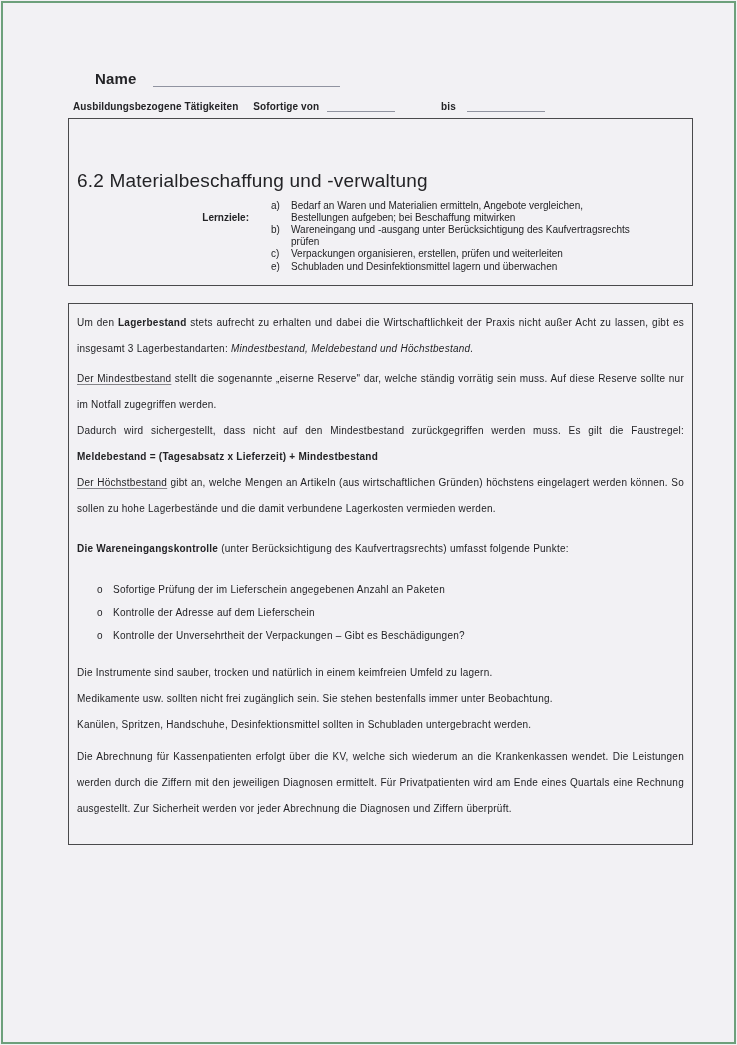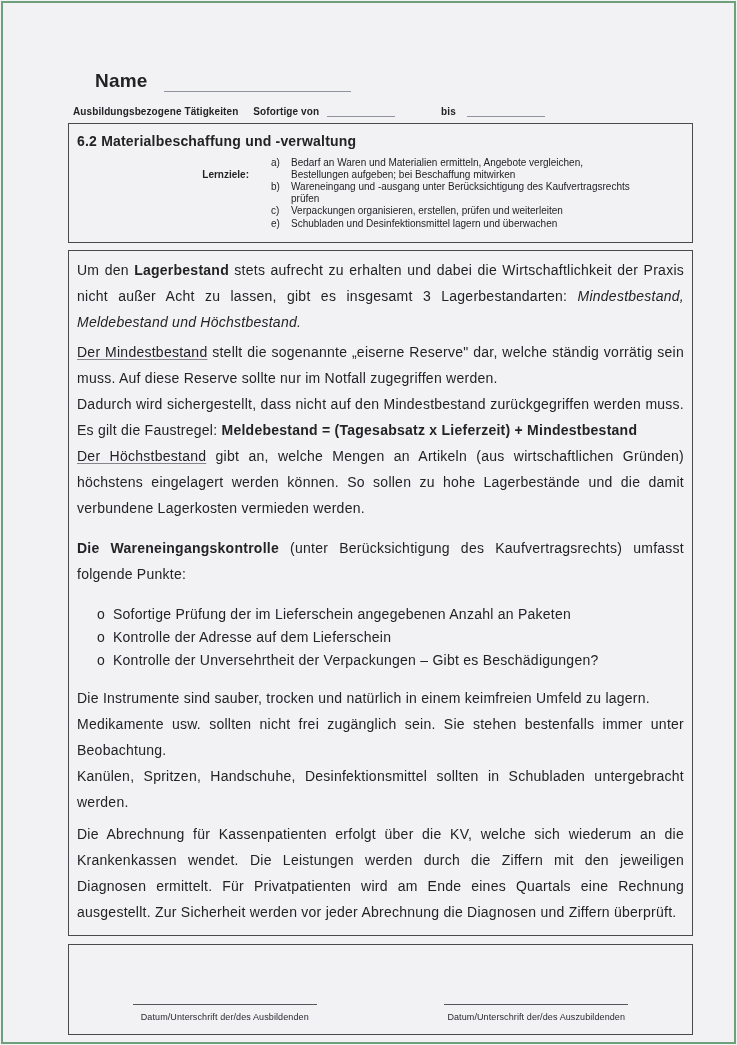--- a/index.html
+++ b/index.html
@@ -12,40 +12,40 @@
   }
   .green-frame{
     position:absolute;inset:1px;border:2px solid #6da07b;
     pointer-events:none;background:transparent;z-index:10;
   }
   .content{
     position:absolute;left:68px;top:0;width:625px;
   }
   
   .name-row{margin-top:70px;margin-left:27px;display:flex;align-items:flex-end;}
-  .name-label{font-weight:bold;font-size:19px;letter-spacing:.2px;}
+  .name-label{font-weight:bold;font-size:15px;letter-spacing:.2px;}
   .name-line{display:inline-block;width:187px;border-bottom:1.5px solid #9093a0;height:14px;margin-left:16px;}
   .meta-row{margin-top:12px;margin-left:5px;display:flex;align-items:flex-end;font-weight:bold;font-size:10px;letter-spacing:.1px;}
   .meta-title{white-space:nowrap;}
   .meta-zeitraum{margin-left:15px;white-space:nowrap;}
   .line-from{display:inline-block;width:68px;border-bottom:1.5px solid #9093a0;height:12px;margin-left:8px;}
   .meta-bis{margin-left:46px;}
   .line-to{display:inline-block;width:78px;border-bottom:1.5px solid #9093a0;height:12px;margin-left:11px;}
   
   .box{border:1px solid #4a4a4c;background:transparent;box-sizing:border-box;}
   .box-section{margin-top:6px;padding:9px 8px 12px 8px;}
-  .section-title{font-weight:bold;font-size:14px;letter-spacing:.2px;}
+  .section-title{font-weight:normal;font-size:19px;letter-spacing:.2px;margin-top:42px;}
   .lz-row{display:flex;margin-top:8px;font-size:10px;line-height:11.5px;}
   .lz-label{width:172px;text-align:right;font-weight:bold;flex:none;margin-top:12px;}
   .lz-list{margin-left:22px;width:372px;}
   .goal{display:flex;margin-bottom:1px;}
   .goal-letter{width:20px;flex:none;}
   .goal-text{flex:1;}
   
-  .box-main{margin-top:7px;padding:6px 8px 10px 8px;font-size:14px;line-height:26px;letter-spacing:.25px;}
+  .box-main{margin-top:17px;padding:6px 8px 22px 8px;font-size:10px;line-height:26px;letter-spacing:.25px;}
   .para{margin:0;text-align:justify;}
   .seg-b{font-weight:bold;}
   .seg-i{font-style:italic;}
   .seg-u{text-decoration:underline;text-decoration-color:#85858a;text-underline-offset:2px;}
   .bullet-row{display:flex;padding-left:20px;line-height:23px;}
   .bullet-marker{width:16px;flex:none;}
   
   .box-sign{margin-top:8px;height:91px;display:flex;}
   .sign-col{flex:1;display:flex;flex-direction:column;align-items:center;justify-content:flex-end;padding-bottom:12px;}
   .sign-line{width:184px;border-top:1px solid #55555a;height:0;}
@@ -117,24 +117,14 @@
             <span>Kontrolle der Unversehrtheit der Verpackungen – Gibt es Beschädigungen?</span>
           </div>
         </div>
         <p class="para" style="margin-top: 13px;"><span class="seg-n">Die Instrumente sind sauber, trocken und natürlich in einem keimfreien Umfeld zu lagern.</span></p>
         <p class="para" style="margin-top: 0px;"><span class="seg-n">Medikamente usw. sollten nicht frei zugänglich sein. Sie stehen bestenfalls immer unter Beobachtung.</span></p>
         <p class="para" style="margin-top: 0px;"><span class="seg-n">Kanülen, Spritzen, Handschuhe, Desinfektionsmittel sollten in Schubladen untergebracht werden.</span></p>
         <p class="para" style="margin-top: 6px;"><span class="seg-n">Die Abrechnung für Kassenpatienten erfolgt über die KV, welche sich wiederum an die Krankenkassen wendet. Die Leistungen werden durch die Ziffern mit den jeweiligen Diagnosen ermittelt. Für Privatpatienten wird am Ende eines Quartals eine Rechnung ausgestellt. Zur Sicherheit werden vor jeder Abrechnung die Diagnosen und Ziffern überprüft.</span></p>
       </div>
   </div>
 
-  <div class="box box-sign">
-    <div class="sign-col">
-      <div class="sign-line"></div>
-      <div class="sign-label">Datum/Unterschrift der/des Ausbildenden</div>
-    </div>
-    <div class="sign-col">
-      <div class="sign-line"></div>
-      <div class="sign-label">Datum/Unterschrift der/des Auszubildenden</div>
-    </div>
-  </div>
 
 </div>
 
 </body></html>

